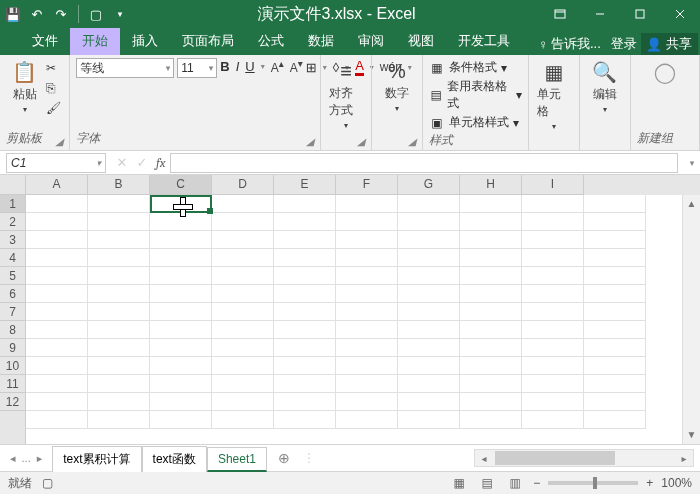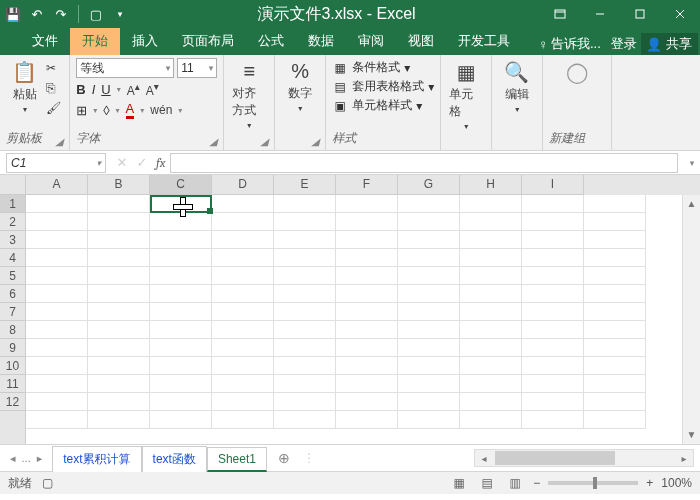--- a/index.html
+++ b/index.html
@@ -7,21 +7,21 @@
 .titlebar { height:28px; background:#217346; display:flex; align-items:center; color:#fff; }
 .qat { display:flex; align-items:center; padding:0 6px; gap:10px; }
 .qat-icon { width:14px; height:14px; fill:#fff; display:flex; align-items:center; justify-content:center; font-size:13px; }
 .qat-sep { height:18px; width:0; border-right:1px solid rgba(255,255,255,0.35); }
 .title-text { flex:1; text-align:center; font-size:16px; }
 .win-controls { display:flex; }
 .win-btn { width:40px; height:28px; display:flex; align-items:center; justify-content:center; color:#fff; font-size:12px; }
 .win-btn svg { width:12px; height:12px; stroke:#fff; fill:none; stroke-width:1; }
 .tabbar { height:27px; background:#217346; display:flex; align-items:flex-end; padding-left:20px; }
 .rtab { padding:4px 12px 5px; color:#fff; font-size:13px; position:relative; }
-.rtab.active { background:#fdba74; color:#217346; }
+.rtab.active { background:#c4b5fd; color:#217346; }
 .rt-right { margin-left:auto; display:flex; align-items:center; color:#fff; padding-right:2px; font-size:13px; }
 .share { background:#1a5c38; padding:2px 6px; display:flex; align-items:center; gap:3px; margin-left:4px; }
 .ribbon { height:96px; background:#f1f1f1; border-bottom:1px solid #d4d4d4; display:flex; }
 .rgroup { display:flex; flex-direction:column; padding:3px 6px 2px; border-right:1px solid #d4d4d4; }
 .rgroup-body { flex:1; display:flex; align-items:flex-start; }
 .rgroup-label { text-align:center; font-size:12px; color:#666; padding:0 0 1px; display:flex; justify-content:flex-start; align-items:center; position:relative;font-style:italic; }
 .dlg-launcher { position:absolute; right:0; bottom:1px; font-size:10px; color:#888; }
 .bigbtn { width:38px; display:flex; flex-direction:column; align-items:center; gap:2px; padding:2px; font-size:12px; color:#444; }
 .bigbtn .ico { font-size:20px; }
 .col { display:flex; flex-direction:column; justify-content:space-around; padding:0 2px; height:70px; }
@@ -54,21 +54,21 @@
 .sel-cell::after { content:''; position:absolute; right:-3px; bottom:-3px; width:6px; height:6px; background:#217346; }
 .cursor-plus { position:absolute; width:18px; height:18px; pointer-events:none; }
 .cursor-plus::before,.cursor-plus::after { content:''; position:absolute; background:#fff; border:1px solid #000; }
 .cursor-plus::before { left:7px; top:0; width:4px; height:18px; }
 .cursor-plus::after { top:7px; left:0; width:18px; height:4px; }
 .gridright { flex:1; overflow:hidden; position:relative; }
 .vscroll { position:absolute; right:0; top:20px; width:18px; bottom:0; background:#f1f1f1; border-left:1px solid #ddd; }
 .vscroll .arr { height:18px; text-align:center; font-size:10px; color:#777; line-height:18px; }
 .sheet-tabs { height:27px; background:#fff; border-top:1px solid #d4d4d4; display:flex; align-items:center; }
 .st-nav { display:flex; gap:6px; padding:0 10px; color:#888; font-size:11px; }
-.stab { padding:4px 10px; border:1px solid #ccc; border-bottom:none; font-size:12px; background:#fff; color:#1d4ed8; margin-top:2px; }
+.stab { padding:4px 10px; border:1px solid #ccc; border-bottom:none; font-size:12px; background:#fff; color:#000000; margin-top:2px; }
 .stab.active { border-bottom:2px solid #217346; color:#217346; }
 .st-add { width:22px; text-align:center; color:#888; font-size:14px; margin-left:6px;}
 .hscroll { margin-left:auto; height:18px; width:220px; background:#f1f1f1; border:1px solid #ddd; margin-right:6px; display:flex; align-items:center;}
 .hscroll .barr { width:18px; text-align:center; font-size:10px; color:#777;}
 .hscroll .thumb { width:120px; height:14px; background:#cdcdcd; margin-left:2px;}
 .statusbar { height:23px; background:#f1f1f1; border-top:1px solid #d4d4d4; display:flex; align-items:center; padding:0 8px; font-size:12px; color:#555; }
 .sb-right { margin-left:auto; display:flex; align-items:center; gap:8px; }
 .view-btn { width:20px; height:18px; display:flex; align-items:center; justify-content:center; font-size:12px; color:#666; }
 .zoom-slider { width:90px; height:4px; background:#ccc; position:relative; }
 .zoom-slider::after{ content:''; position:absolute; left:45px; top:-4px; width:4px; height:12px; background:#888;}
@@ -147,21 +147,21 @@
         <span>🖌</span>
       </div>
     </div>
     <div class="rgroup-label">
         <span>剪贴板</span>
         <span class="dlg-launcher">◢</span>
       </div>
   </div>
 
   <div class="rgroup" style="min-width:150px">
-    <div class="rgroup-body" style="flex-direction:column;gap:3px">
+    <div class="rgroup-body" style="gap:3px">
       <div style="display:flex;gap:3px">
         <div class="fontbox" style="width:98px">
             <span>等线</span>
             <span class="arr">▾</span>
           </div>
         <div class="fontbox" style="width:40px">
             <span>11</span>
             <span class="arr">▾</span>
           </div>
       </div>

